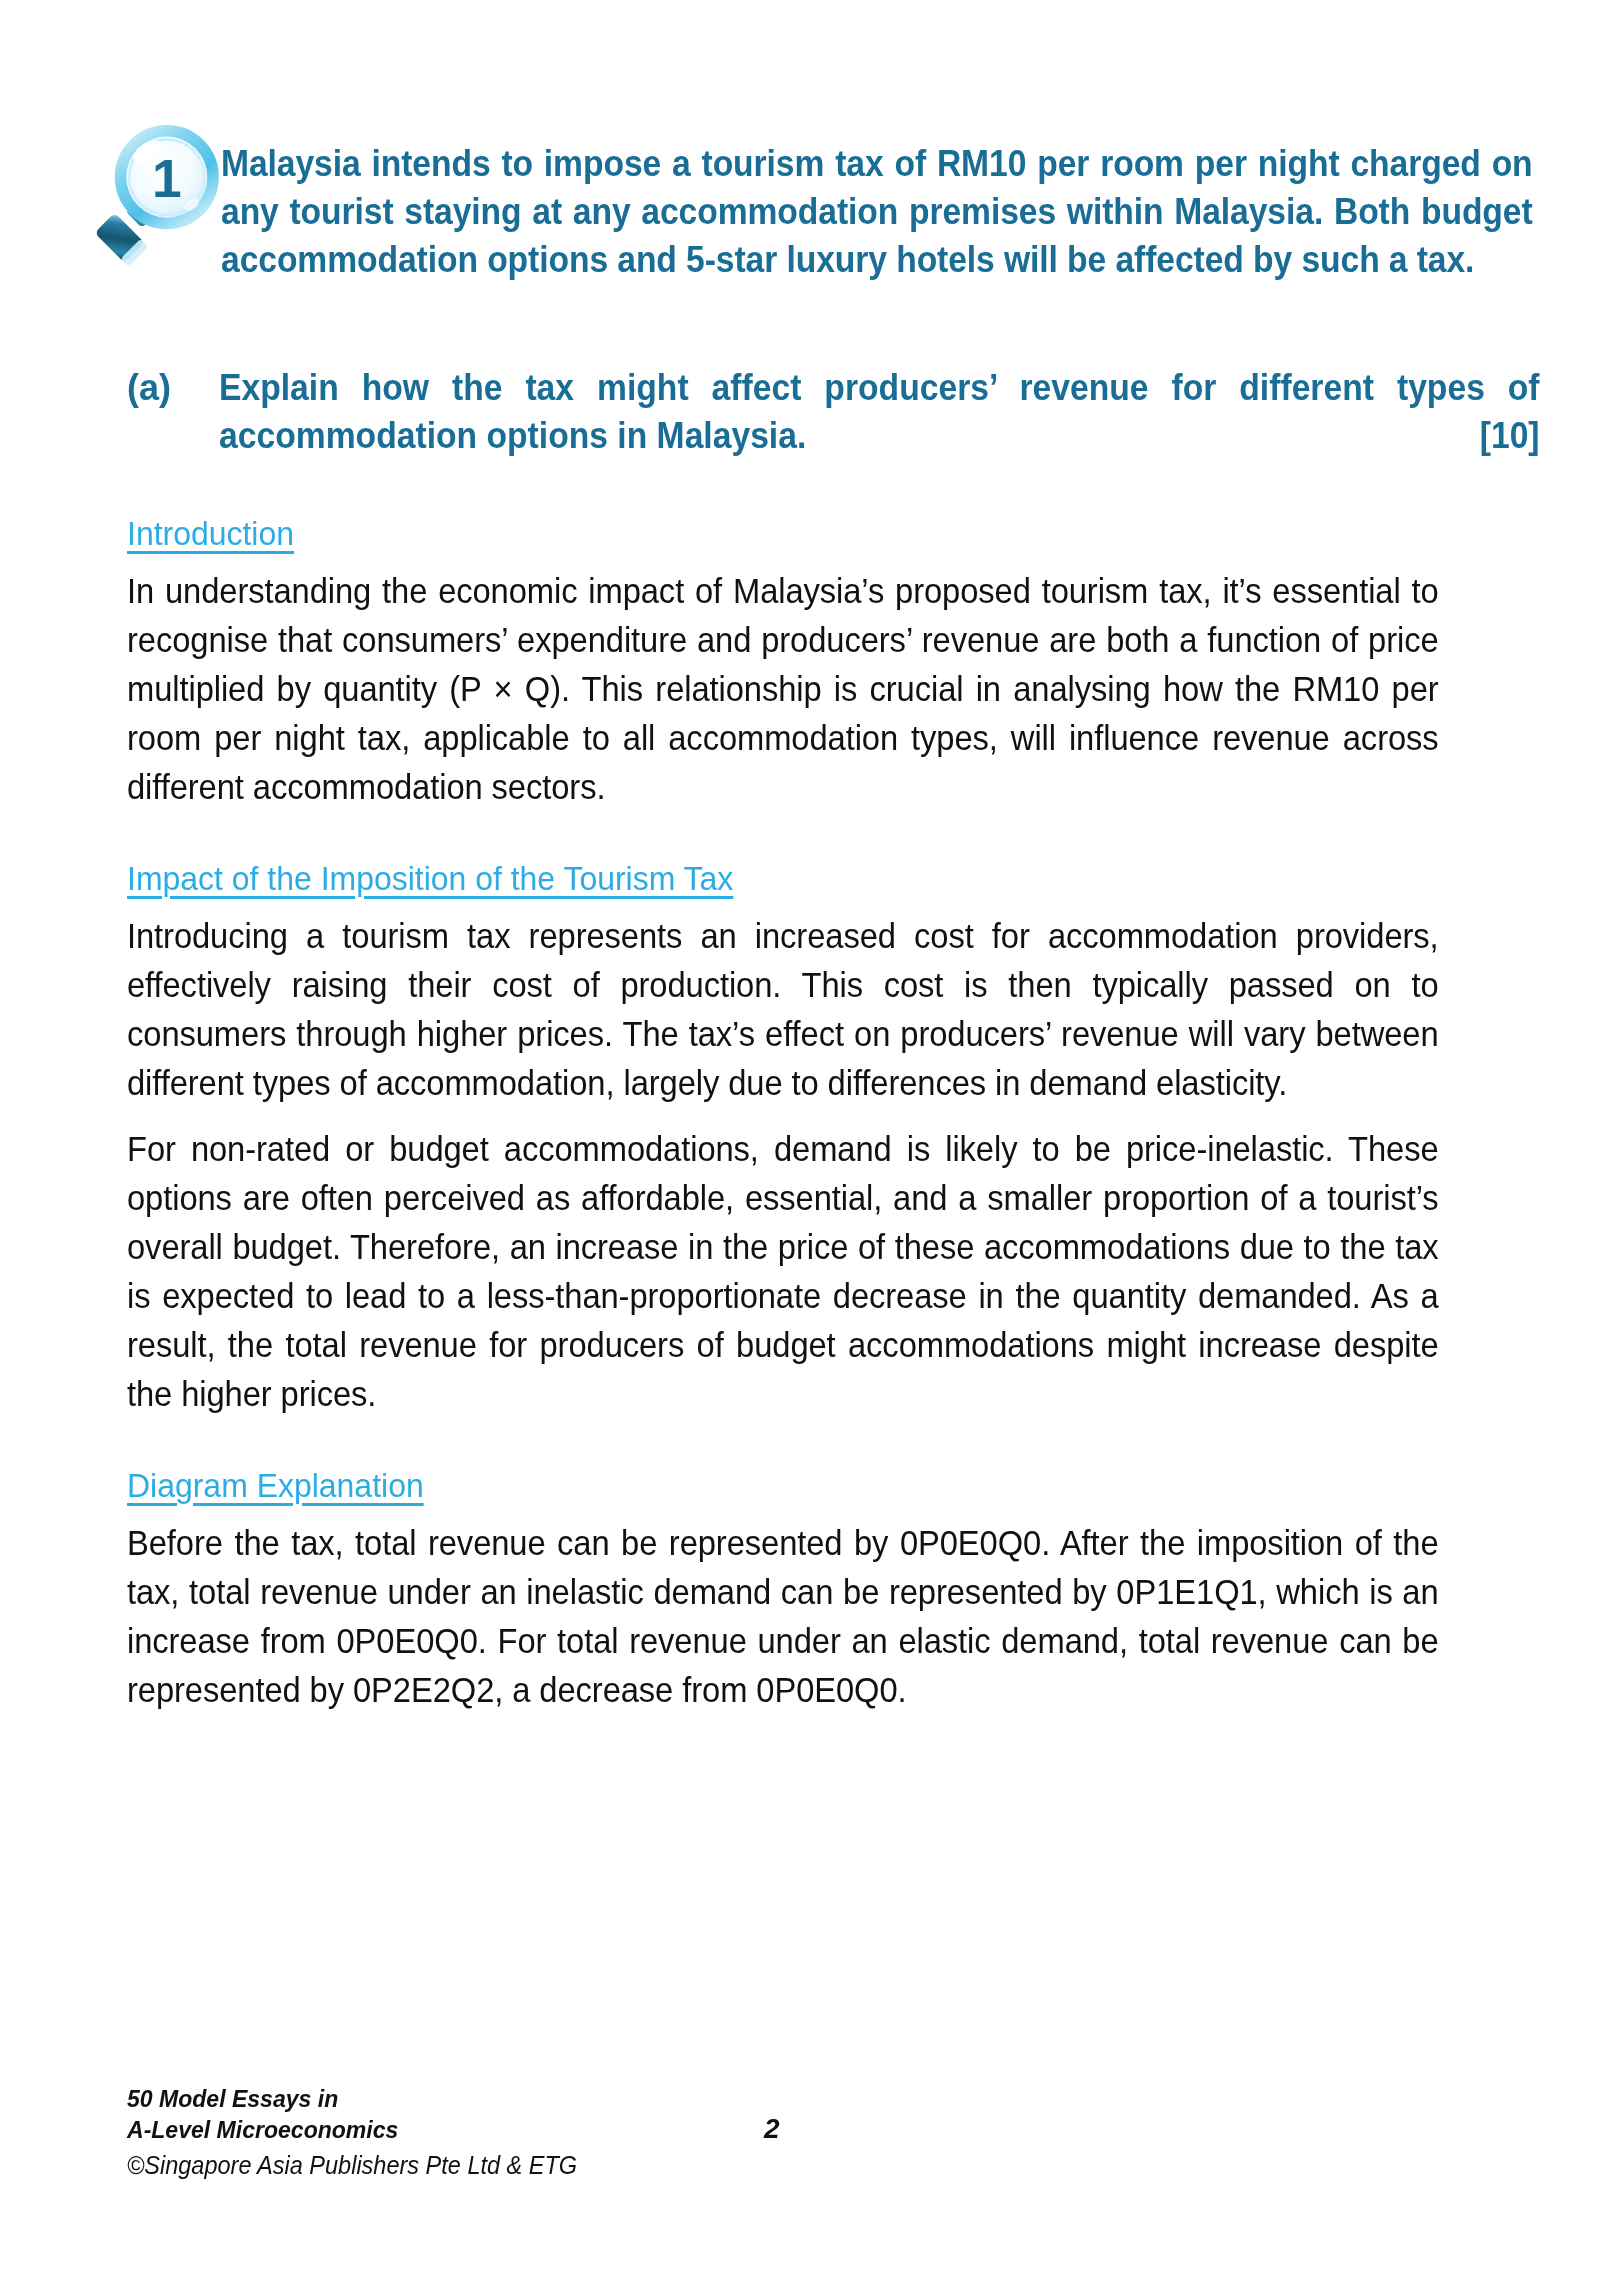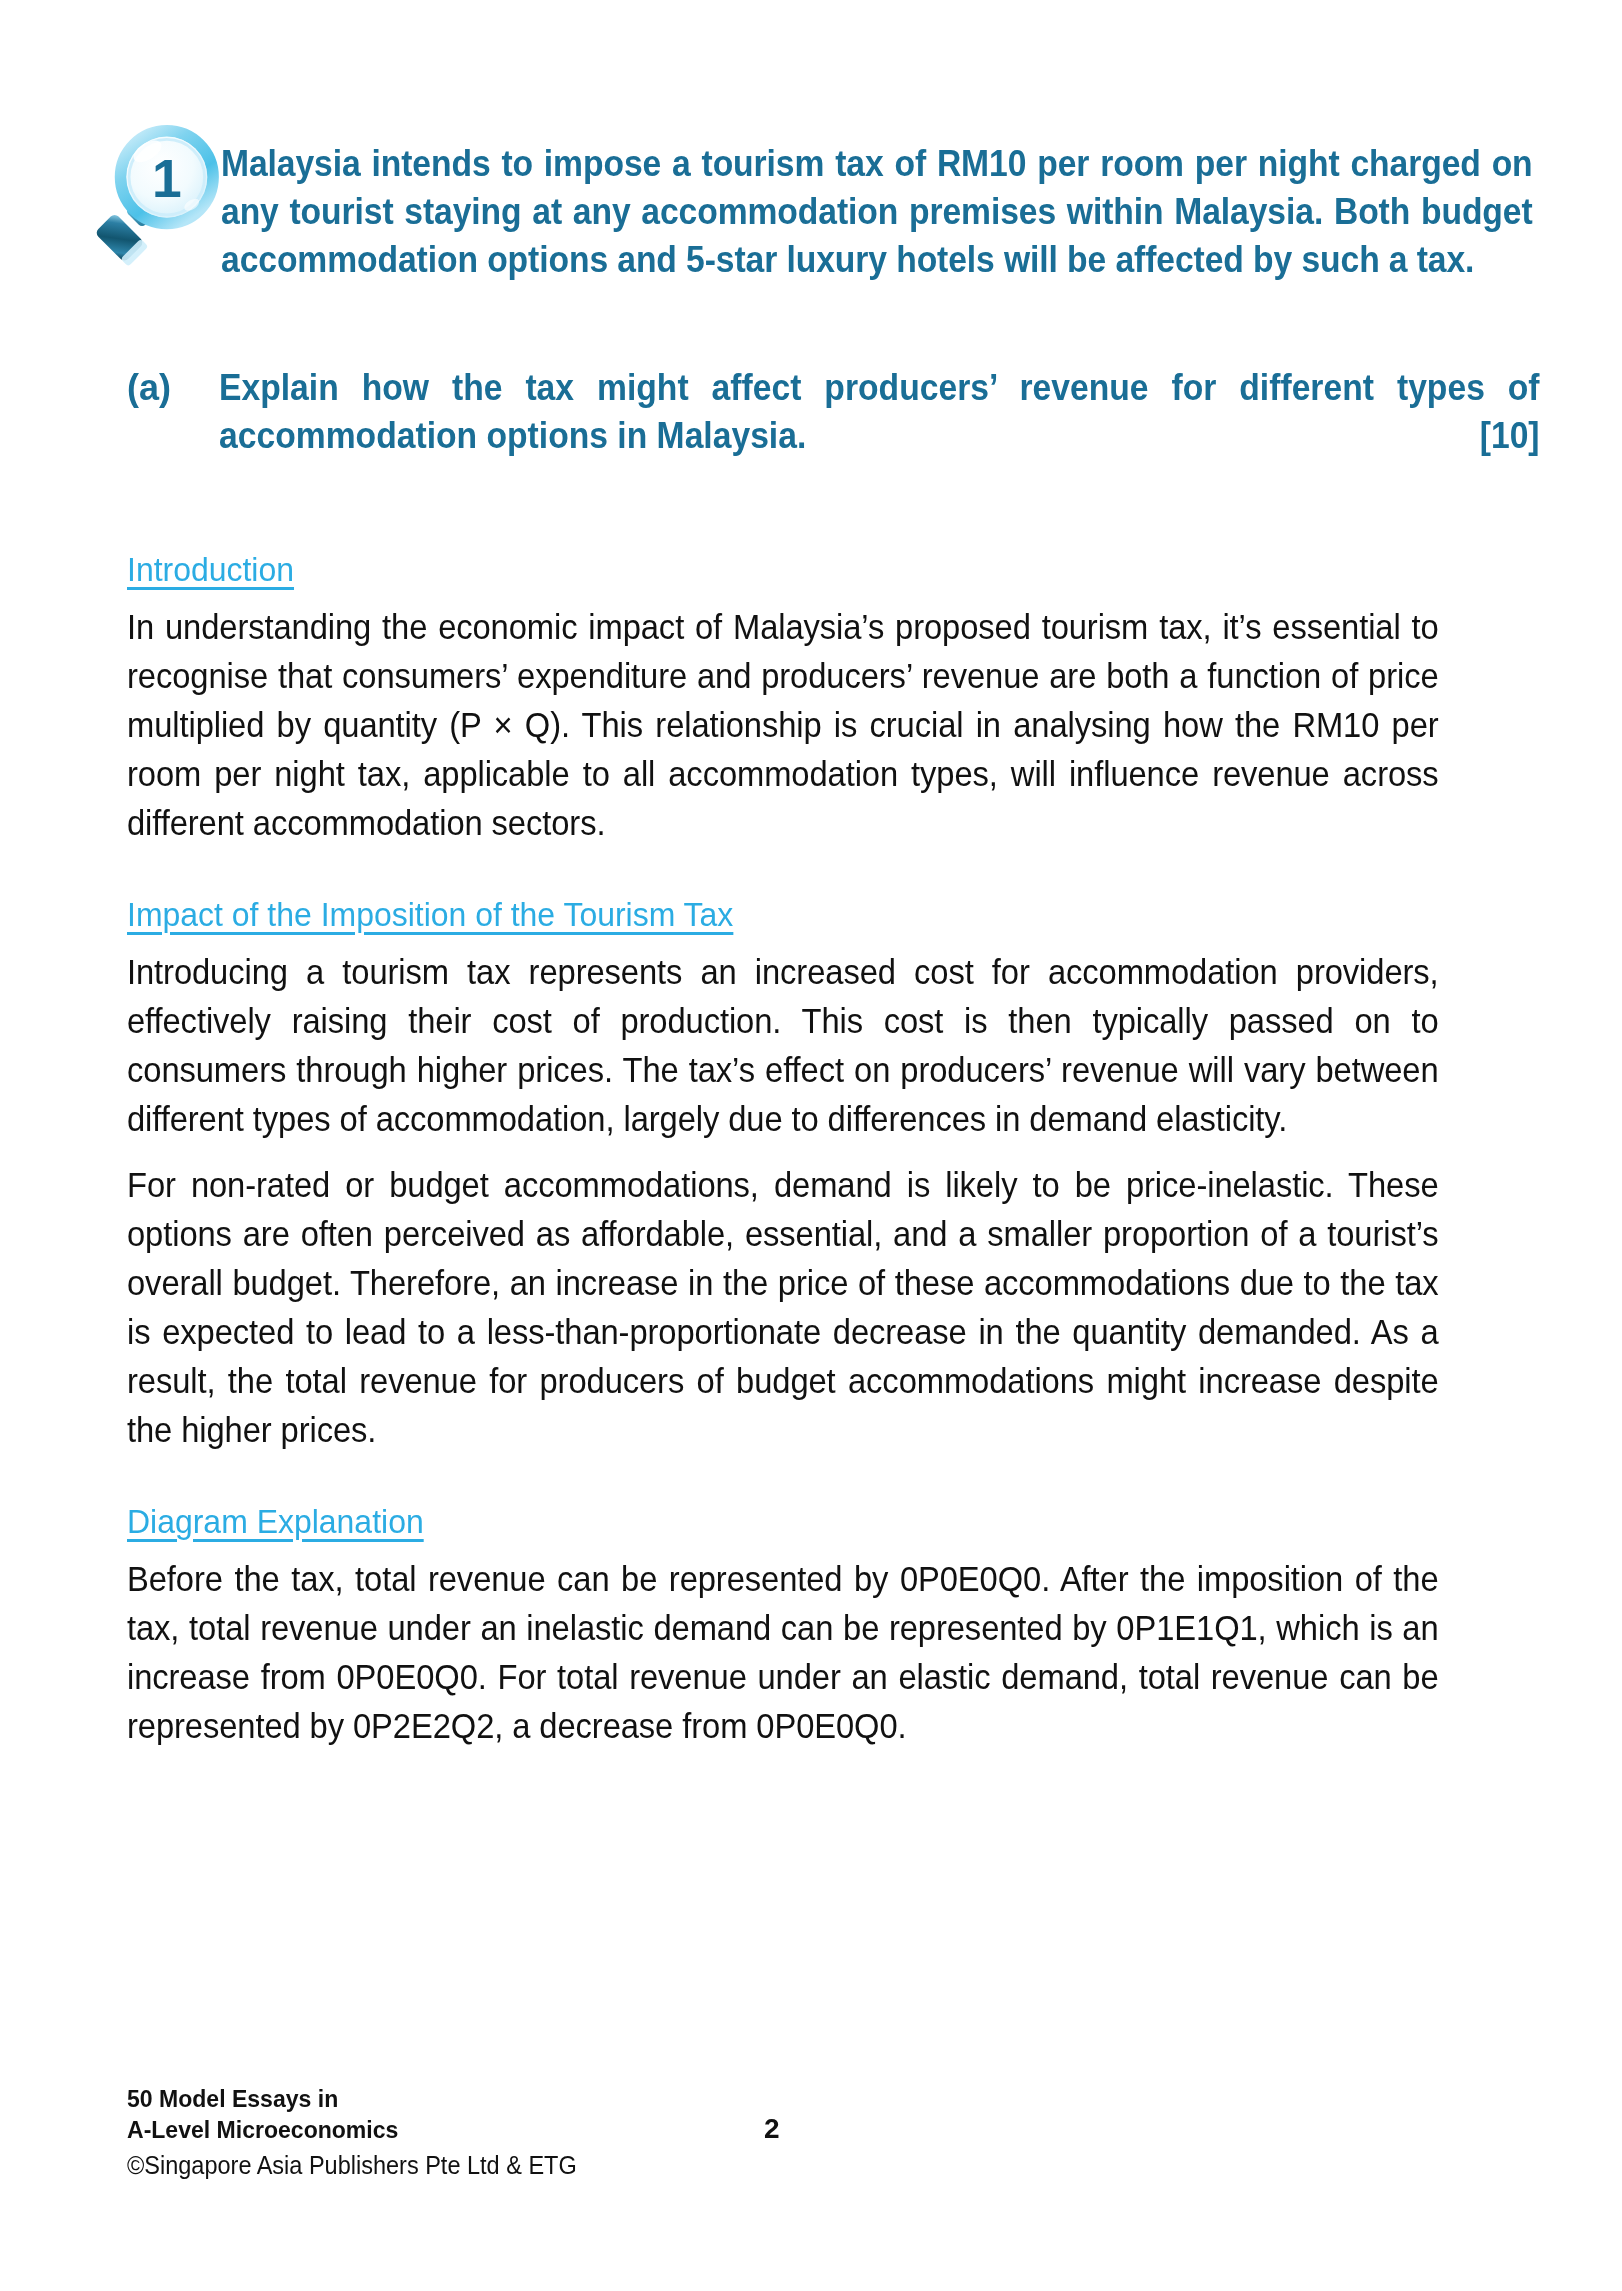--- a/index.html
+++ b/index.html
@@ -67,21 +67,21 @@
     width:107%;
   }
   .marks{
     font-weight:bold;
     color:#1a6e96;
   }
 
   
   .content{
     position:absolute;
-    left:127px; top:546px;
+    left:127px; top:510px;
     width:1311px;
   }
   h2.sec{
     margin:0;
     padding:0;
     font-size:34px;
     line-height:46px;
     font-weight:normal;
     color:#2bace3;
     text-decoration:underline;
@@ -108,20 +108,21 @@
   .sp-after-head{ height:10px; }
   .sp-para{ height:16.6px; }
   .sp-sec{ height:44px; }
 
   
   .footer{
     position:absolute;
     left:127px; bottom:89px;
     width:1320px;
     height:120px;
+    font-style:italic;
   }
   .fline1,.fline2{
     font-size:24.5px;
     line-height:31px;
     font-weight:bold;
     color:#111;
     transform:scaleX(0.94);
     transform-origin:left top;
     white-space:nowrap;
   }

